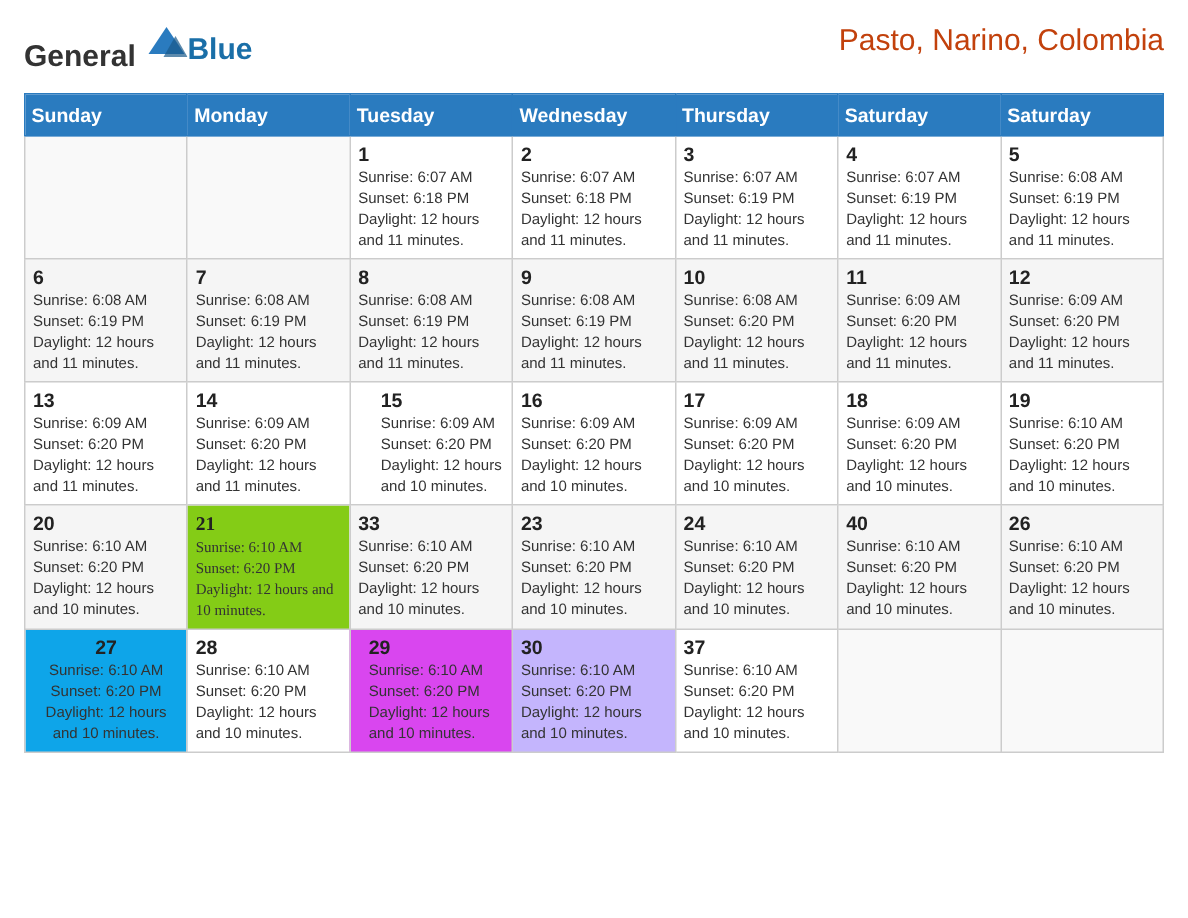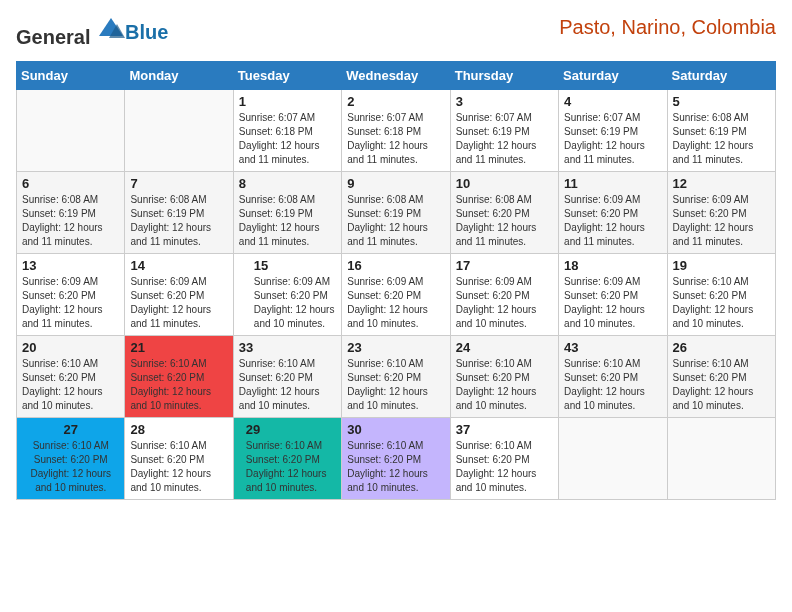--- a/index.html
+++ b/index.html
@@ -247,21 +247,21 @@
 Daylight: 12 hours and 10 minutes.</div>
         </td>
       </tr>
       <tr>
         <td style="background: rgb(245, 245, 245);">
           <span class="day-num">20</span>
           <div class="day-info">Sunrise: 6:10 AM
 Sunset: 6:20 PM
 Daylight: 12 hours and 10 minutes.</div>
         </td>
-        <td style="background: #ef4444;">
+        <td style="background: #84cc16; font-family: Liberation Serif, serif;">
           <span class="day-num">21</span>
           <div class="day-info">Sunrise: 6:10 AM
 Sunset: 6:20 PM
 Daylight: 12 hours and 10 minutes.</div>
         </td>
         <td style="background: rgb(245, 245, 245);">
           <span class="day-num">33</span>
           <div class="day-info">Sunrise: 6:10 AM
 Sunset: 6:20 PM
 Daylight: 12 hours and 10 minutes.</div>
@@ -272,21 +272,21 @@
 Sunset: 6:20 PM
 Daylight: 12 hours and 10 minutes.</div>
         </td>
         <td style="background: rgb(245, 245, 245);">
           <span class="day-num">24</span>
           <div class="day-info">Sunrise: 6:10 AM
 Sunset: 6:20 PM
 Daylight: 12 hours and 10 minutes.</div>
         </td>
         <td style="background: rgb(245, 245, 245);">
-          <span class="day-num">43</span>
+          <span class="day-num">40</span>
           <div class="day-info">Sunrise: 6:10 AM
 Sunset: 6:20 PM
 Daylight: 12 hours and 10 minutes.</div>
         </td>
         <td style="background: rgb(245, 245, 245);">
           <span class="day-num">26</span>
           <div class="day-info">Sunrise: 6:10 AM
 Sunset: 6:20 PM
 Daylight: 12 hours and 10 minutes.</div>
         </td>
@@ -297,21 +297,21 @@
           <div class="day-info">Sunrise: 6:10 AM
 Sunset: 6:20 PM
 Daylight: 12 hours and 10 minutes.</div>
         </td>
         <td style="background: rgb(255, 255, 255);">
           <span class="day-num">28</span>
           <div class="day-info">Sunrise: 6:10 AM
 Sunset: 6:20 PM
 Daylight: 12 hours and 10 minutes.</div>
         </td>
-        <td style="background: #14b8a6; padding-left: 12px;">
+        <td style="background: #d946ef; padding-left: 12px;">
           <span class="day-num">29</span>
           <div class="day-info">Sunrise: 6:10 AM
 Sunset: 6:20 PM
 Daylight: 12 hours and 10 minutes.</div>
         </td>
         <td style="background: #c4b5fd;">
           <span class="day-num">30</span>
           <div class="day-info">Sunrise: 6:10 AM
 Sunset: 6:20 PM
 Daylight: 12 hours and 10 minutes.</div>

